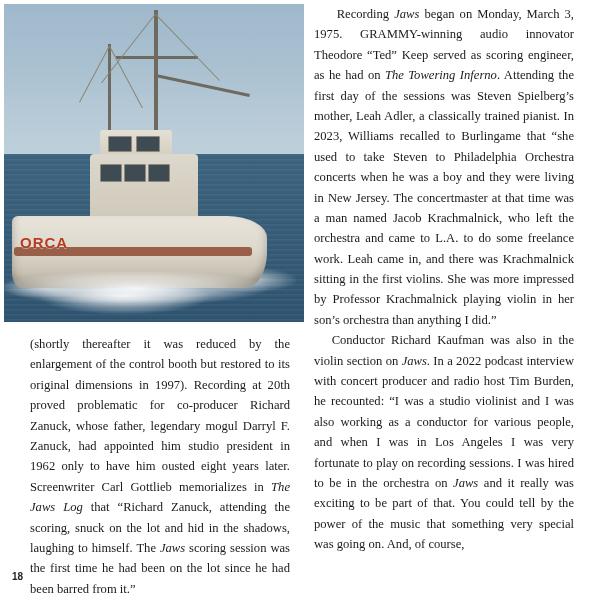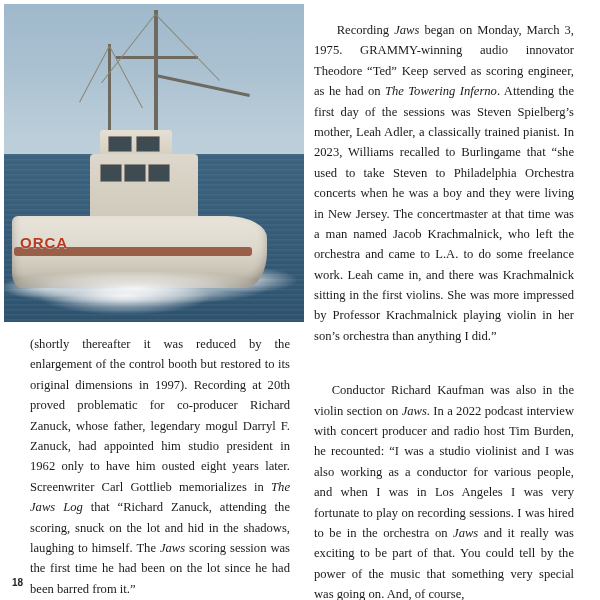--- a/index.html
+++ b/index.html
@@ -32,21 +32,21 @@
   .col-left {
     width: 300px;
     position: relative;
     box-sizing: border-box;
     padding: 4px;
   }
   .col-right {
     width: 300px;
     position: relative;
     box-sizing: border-box;
-    padding: 20px 26px 0 14px;
+    padding: 4px 26px 0 14px;
   }
 
   
   .photo-wrap {
     position: relative;
     width: 300px;
     height: 318px;
     overflow: hidden;
     background: #3f5a74;
   }
@@ -167,30 +167,29 @@
     margin: 0 0 0 0;
     font-size: 12.6px;
     line-height: 1.62;
     text-align: justify;
     text-justify: inter-word;
     color: #1a1a1a;
     hyphens: auto;
   }
   p.body + p.body {
     text-indent: 1.4em;
-    margin-top: 34px;
   }
   .col-right p.body.first {
     text-indent: 1.8em;
   }
   em { font-style: italic; }
   .folio {
     position: absolute;
     left: 12px;
-    bottom: 12px;
+    bottom: 18px;
     font-family: "Liberation Sans", sans-serif;
     font-size: 10px;
     font-weight: bold;
     color: #222;
   }
 </style>
 </head>
 <body>
 
 <div class="page">

